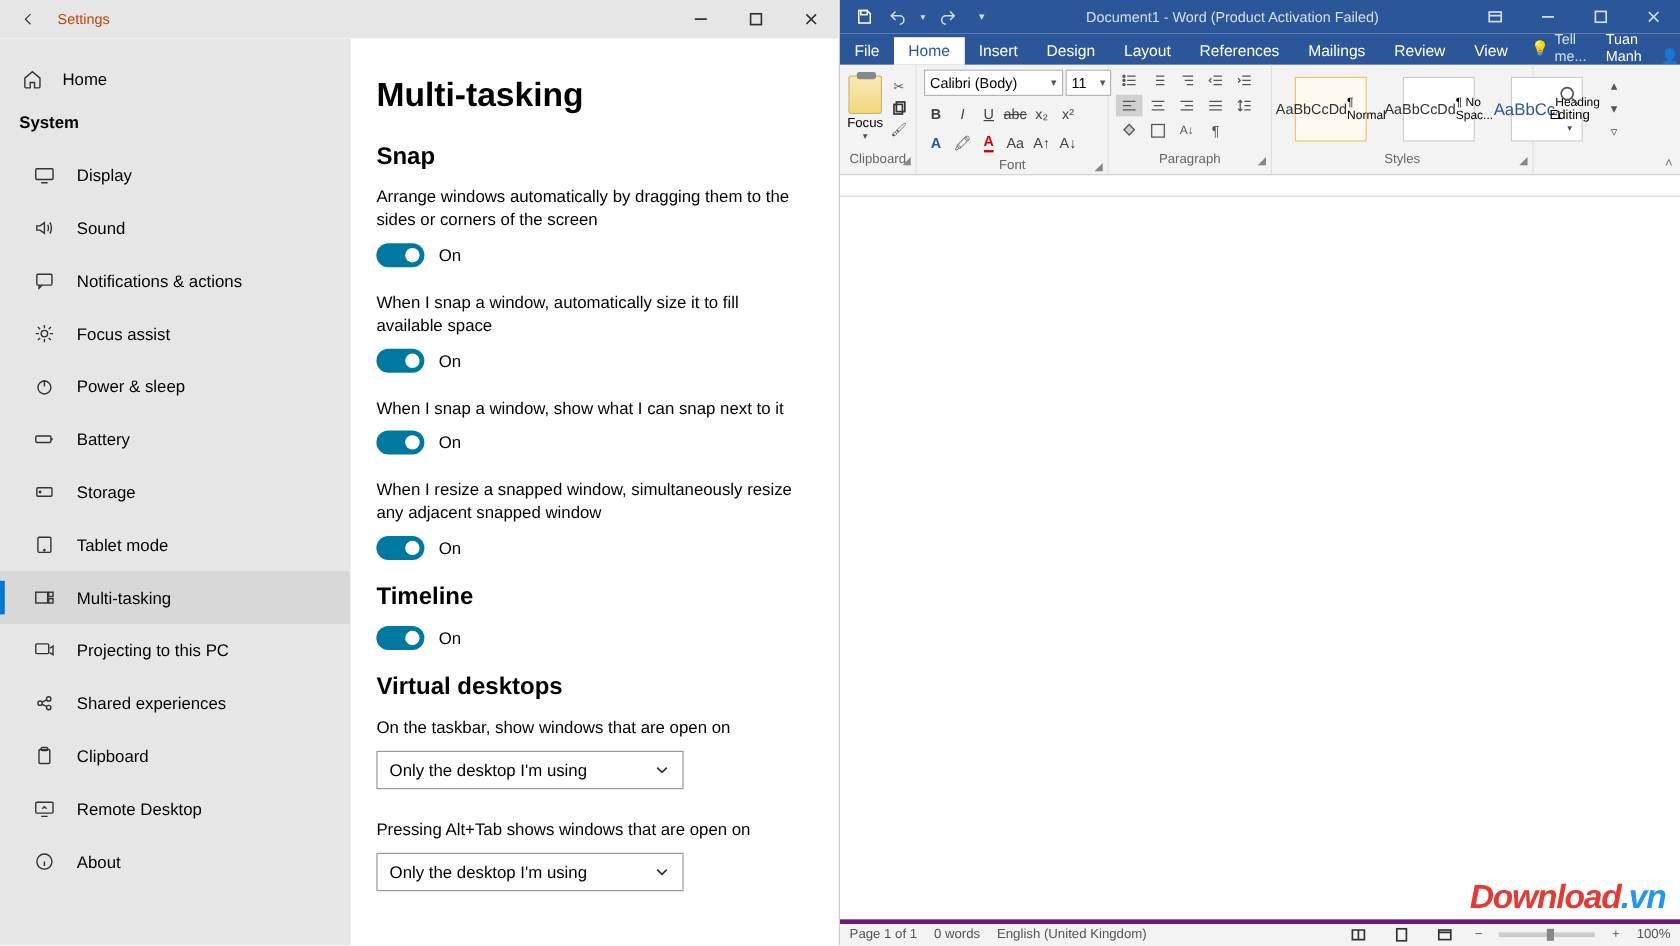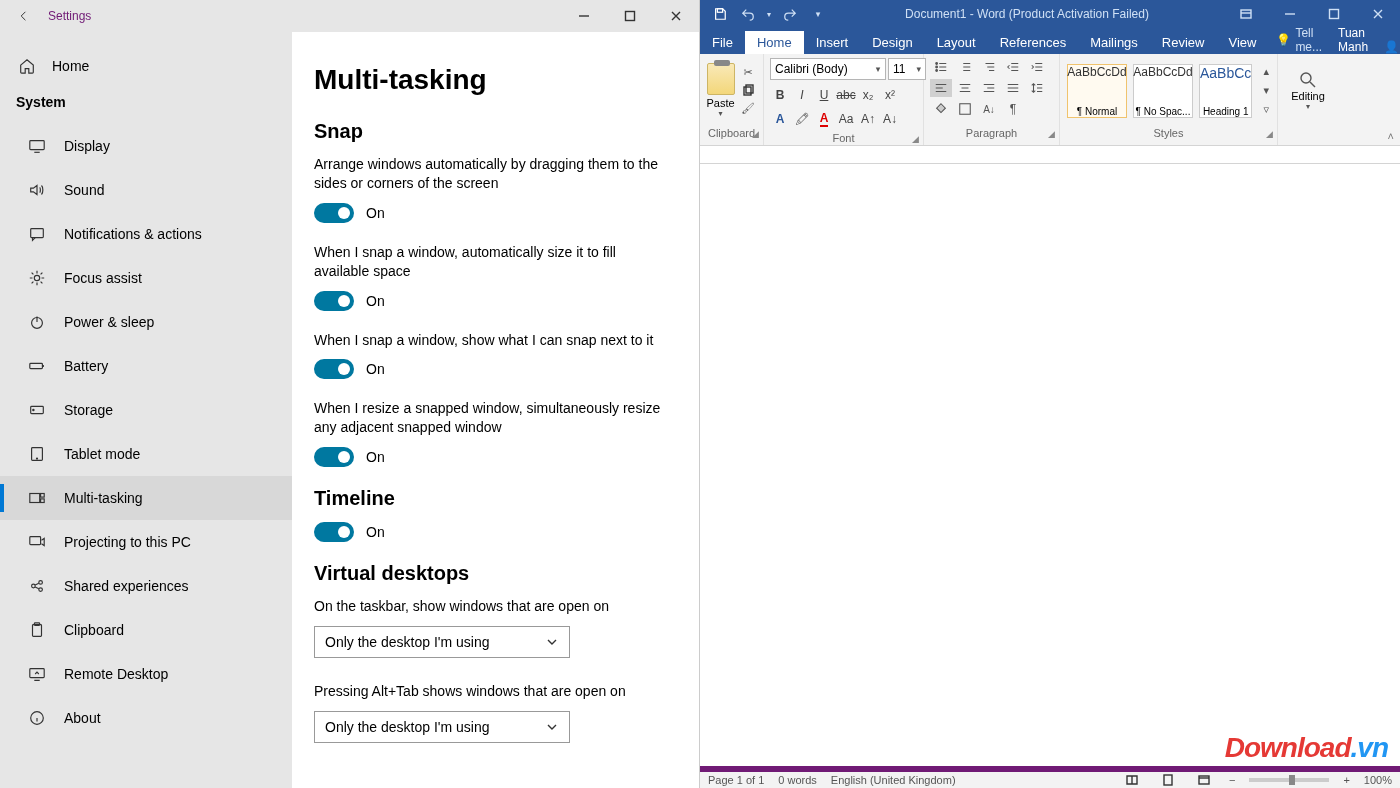--- a/index.html
+++ b/index.html
@@ -2,21 +2,21 @@
 <html><head>
 <meta charset="utf-8">
 <style>
 * { margin: 0; padding: 0; box-sizing: border-box; font-family: "Segoe UI", Arial, sans-serif; }
 body { width: 1400px; height: 788px; overflow: hidden; display: flex; background: #fff; position: relative; }
 
 
 .settings-win { width: 700px; height: 788px; display: flex; flex-direction: column; background: #fff; border-right: 1px solid #ccc; }
 .settings-titlebar { height: 32px; display: flex; align-items: center; background: #e6e6e6; }
 .back-btn { width: 48px; height: 32px; display: flex; align-items: center; justify-content: center; cursor: pointer; }
-.settings-title { font-size: 12px; color: #701a75; }
+.settings-title { font-size: 12px; color: #c2410c; }
 .tb-spacer { flex: 1; }
 .win-ctrl { width: 46px; height: 32px; display: flex; align-items: center; justify-content: center; cursor: pointer; }
 .settings-body { flex: 1; display: flex; overflow: hidden; }
 .settings-sidebar { width: 292px; background: #e6e6e6; display: flex; flex-direction: column; padding-top: 12px; overflow-y: auto; }
 .home-row { display: flex; align-items: center; height: 44px; padding-left: 18px; gap: 16px; cursor: pointer; }
 .home-row span.lbl { font-size: 14px; }
 .search-box { margin: 14px 14px 18px 14px; height: 34px; border: 1px solid #777; background: #fff; display: flex; align-items: center; padding: 0 10px; }
 .search-box input { flex: 1; border: none; outline: none; font-size: 14px; color: #666; background: transparent; }
 .cat-header { font-weight: 600; font-size: 14px; padding: 6px 0 14px 16px; }
 .nav-item { display: flex; align-items: center; height: 44px; padding-left: 28px; gap: 18px; cursor: pointer; font-size: 14px; position: relative; }
@@ -64,30 +64,30 @@
 .mini-btn { width: 18px; height: 16px; display: flex; align-items: center; justify-content: center; cursor: pointer; font-size: 11px; color: #555; }
 .font-box { display: flex; align-items: center; border: 1px solid #b5b5b5; background: #fff; height: 22px; }
 .font-name { width: 100px; padding: 0 4px; font-size: 12px; }
 .font-size { width: 26px; padding: 0 4px; font-size: 12px; border-left: 1px solid #b5b5b5; }
 .dd-arrow { width: 14px; text-align: center; font-size: 9px; color: #555; cursor: pointer; }
 .fmt-row { display: flex; gap: 2px; margin-top: 4px; }
 .fmt-btn { width: 20px; height: 18px; display: flex; align-items: center; justify-content: center; cursor: pointer; font-size: 12px; color: #444; }
 .para-row { display: flex; gap: 2px; }
 .para-btn { width: 22px; height: 18px; display: flex; align-items: center; justify-content: center; cursor: pointer; }
 .para-btn svg { width: 14px; height: 14px; stroke: #555; fill: none; stroke-width: 1.2; }
-.style-box { width: 60px; height: 54px; border: 1px solid #ccc; background: #fff; display: flex; flex-direction: column; align-items: center; justify-content: space-between; cursor: pointer; font-size: 10px; margin: 0 1px; }
+.style-box { width: 60px; height: 54px; border: 1px solid #ccc; background: #fff; display: flex; flex-direction: row; align-items: center; justify-content: center; cursor: pointer; font-size: 10px; margin: 0 13px; }
 .style-box.sel { border-color: #f0c36d; background: #fffaf0; }
 .style-sample { font-size: 12px; color: #333; }
 .style-sample.blue { color: #2b579a; font-size: 14px; }
 .editing-box { display: flex; flex-direction: column; align-items: center; justify-content: center; width: 56px; cursor: pointer; font-size: 11px; }
 .ribbon-collapse { position: absolute; right: 6px; bottom: 3px; font-size: 11px; color: #777; cursor: pointer; }
 
 .ruler { height: 18px; background: #fff; border-bottom: 1px solid #d4d4d4; }
 .doc-area { flex: 1; background: #fff; overflow: auto; position: relative; }
-.word-status { height: 22px; background: #f3f3f3; border-top: 6px solid #701a75; display: flex; align-items: center; font-size: 11px; color: #555; padding: 0 8px; gap: 14px; }
+.word-status { height: 22px; background: #f3f3f3; border-top: 4px solid #701a75; display: flex; align-items: center; font-size: 11px; color: #555; padding: 0 8px; gap: 14px; }
 .word-status .sp { flex: 1; }
 .view-btn { width: 22px; height: 16px; display: flex; align-items: center; justify-content: center; cursor: pointer; color: #777; }
 .zoom-slider { width: 80px; height: 4px; background: #ccc; position: relative; }
 .zoom-slider::after { content: ""; width: 6px; height: 10px; background: #888; position: absolute; left: 50%; top: -3px; }
 
 
 .watermark { position: absolute; right: 12px; bottom: 24px; font-size: 28px; font-weight: 900; font-style: italic; color: #e53935; pointer-events: none; letter-spacing: -1px; }
 .watermark .vn { color: #2196f3; }
 
 svg.ico { width: 14px; height: 14px; stroke: #333; fill: none; stroke-width: 1.4; }
@@ -381,21 +381,21 @@
         <span>👤</span>
       </div>
   </div>
 
   <div class="ribbon">
 
     <div class="ribbon-group" style="width:64px">
       <div class="ribbon-group-body">
         <div class="paste-big">
           <div class="pic"></div>
-          <div class="plbl">Paste</div>
+          <div class="plbl">Focus</div>
           <div style="font-size:8px;color:#555">▾</div>
         </div>
         <div class="mini-col">
           <div class="mini-btn">
               <span>✂</span>
             </div>
           <div class="mini-btn">
               <svg class="ico" viewBox="0 0 14 14">
                 <rect x="3" y="3" width="7" height="8"></rect>
                 <rect x="5" y="1" width="7" height="8"></rect>

